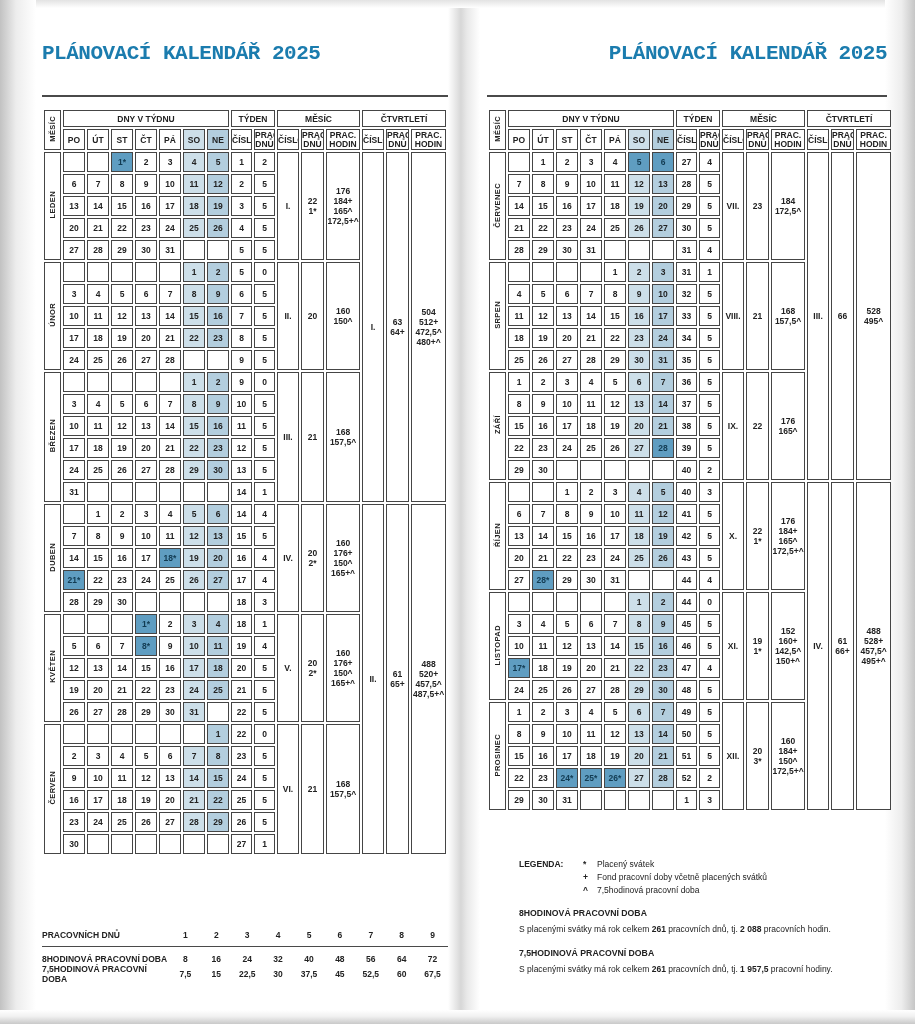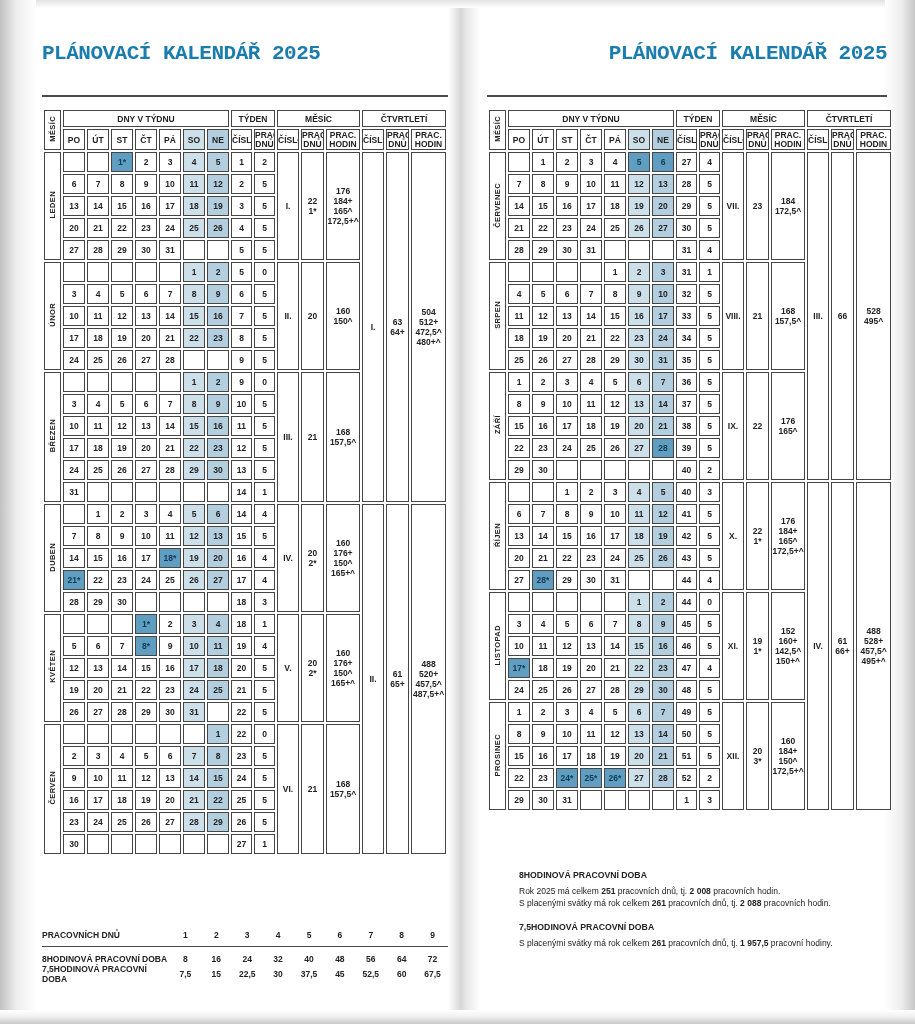--- a/index.html
+++ b/index.html
@@ -953,23 +953,39 @@
           <td></td>
           <td></td>
           <td></td>
           <td></td>
           <td>1</td>
           <td>3</td>
         </tr>
       </tbody>
     </table>
   <div class="legend" id="legend">
+      <div class="legend-row">
+        <div class="legend-title">LEGENDA:</div>
+        <div class="legend-items">
+          <div class="legend-item">
+            <span class="legend-sym">*</span>
+            <span>Placený svátek</span>
+          </div>
+          <div class="legend-item">
+            <span class="legend-sym">+</span>
+            <span>Fond pracovní doby včetně placených svátků</span>
+          </div>
+          <div class="legend-item">
+            <span class="legend-sym">^</span>
+            <span>7,5hodinová pracovní doba</span>
+          </div>
+        </div>
+      </div>
       <div class="legend-sec">
         <h4>8HODINOVÁ PRACOVNÍ DOBA</h4>
-        <p><span>Rok 2025 má celkem </span><span class="b">251</span><span> pracovních dnů, tj. </span><span class="b">2 008</span><span> pracovních hodin.</span></p>
         <p><span>S placenými svátky má rok celkem </span><span class="b">261</span><span> pracovních dnů, tj. </span><span class="b">2 088</span><span> pracovních hodin.</span></p>
       </div>
       <div class="legend-sec">
         <h4>7,5HODINOVÁ PRACOVNÍ DOBA</h4>
         <p><span>S placenými svátky má rok celkem </span><span class="b">261</span><span> pracovních dnů, tj. </span><span class="b">1 957,5</span><span> pracovní hodiny.</span></p>
       </div>
     </div>
 </div>
 
 </body></html>

